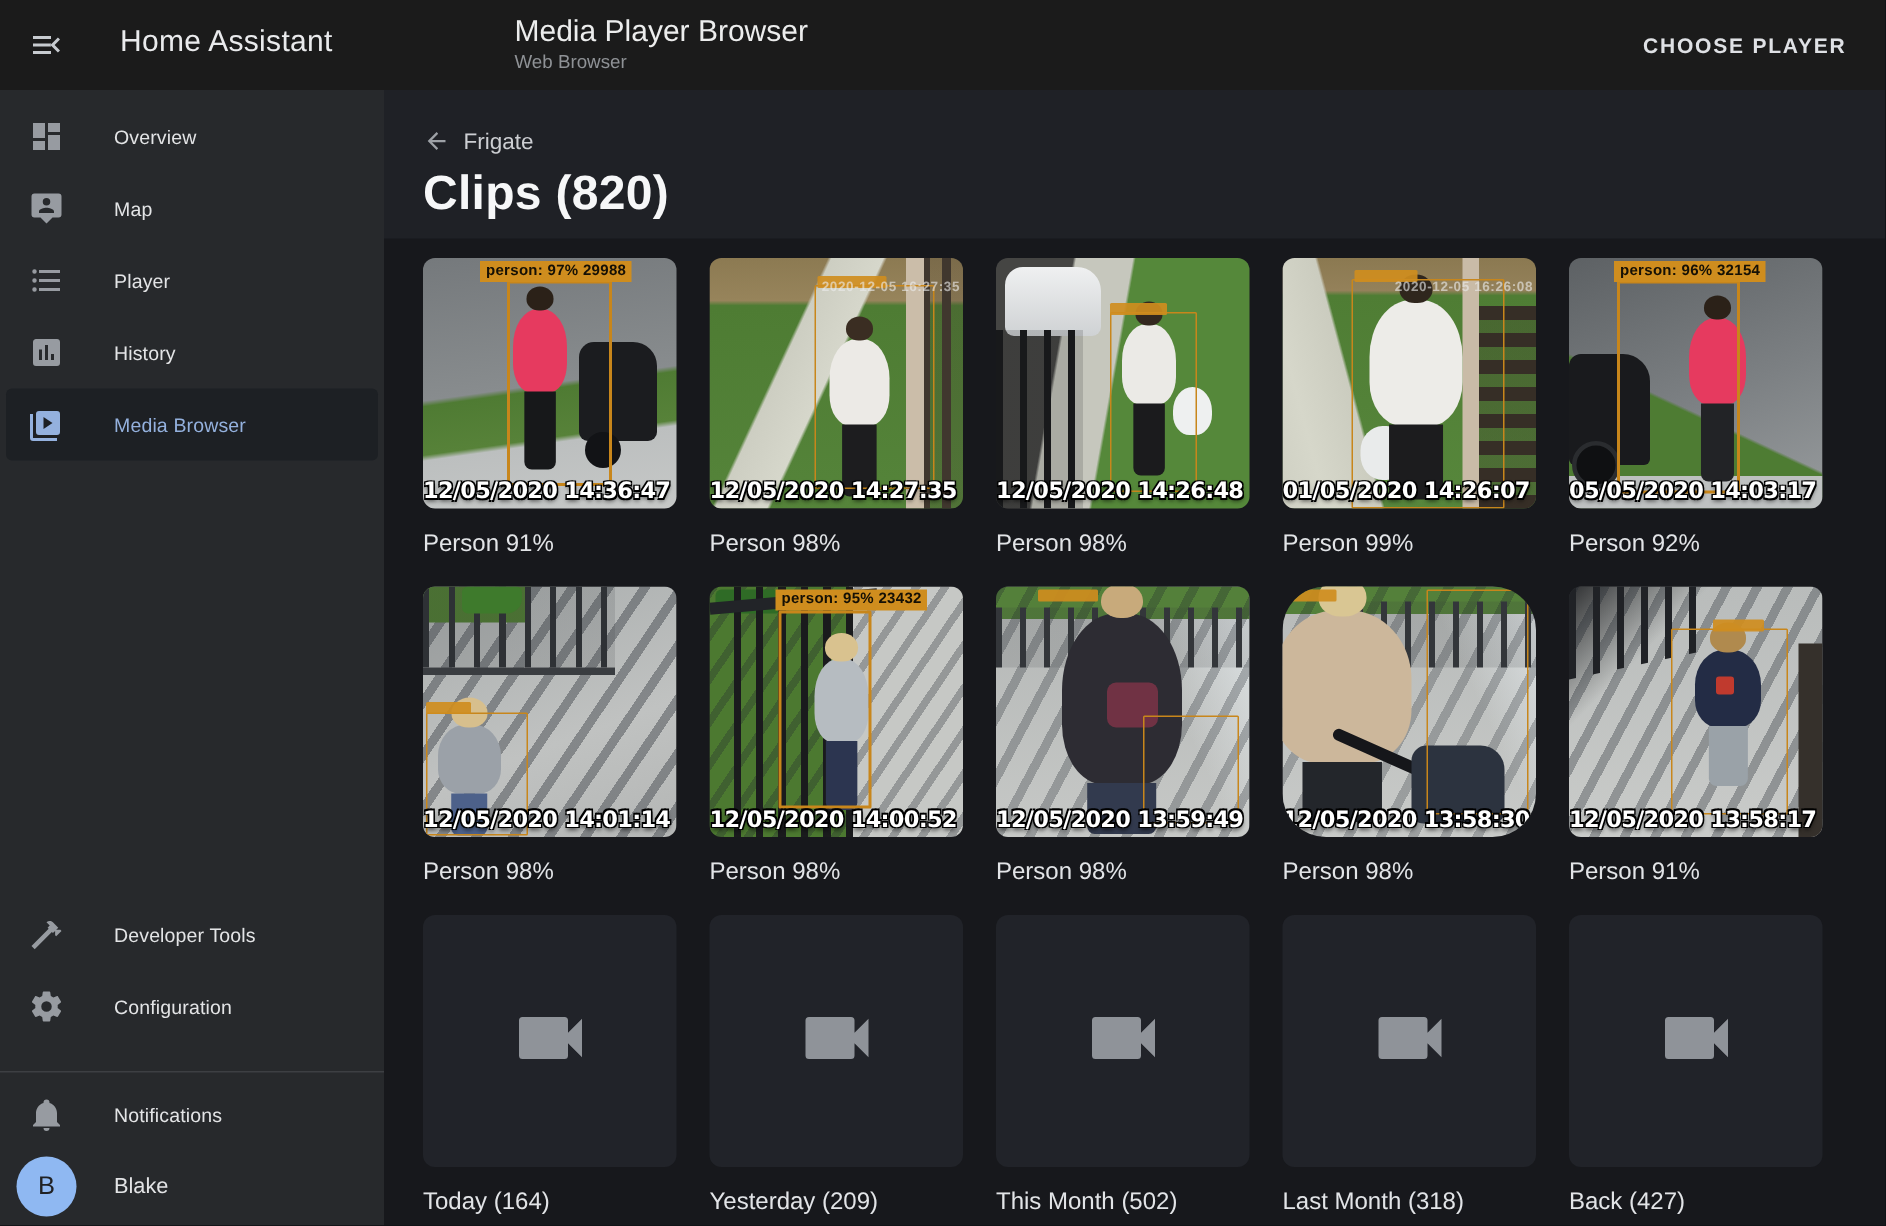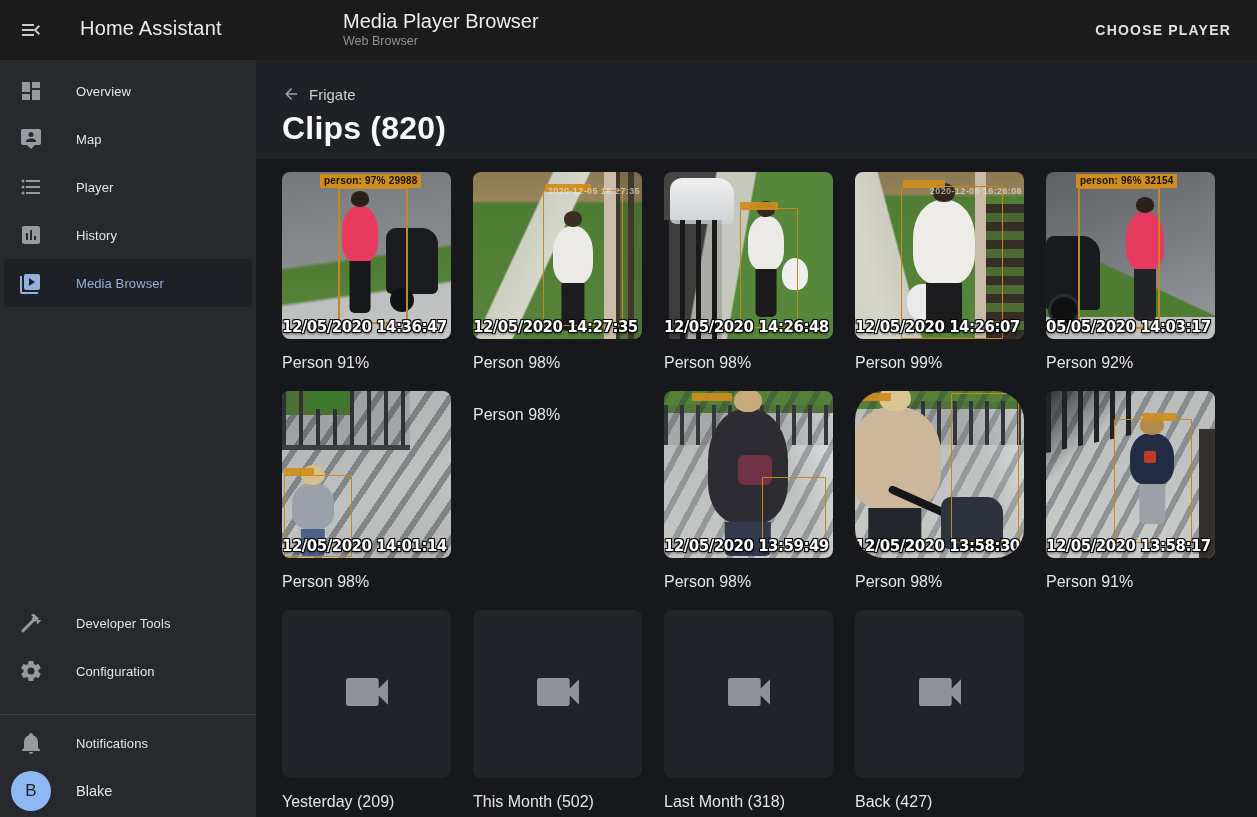--- a/index.html
+++ b/index.html
@@ -281,21 +281,21 @@
 
       <div class="cell">
         <div class="thumb s4 c4">
           <div class="prop p1"></div>
           <div class="prop p2"></div>
           <div class="prop p3"></div>
           <div class="fig"></div>
           <div class="bbox"></div>
           <div class="mini"></div>
           <div class="osd">2020-12-05 16:26:08</div>
-          <div class="ts">12/05/2020 14:26:07</div>
+          <div class="ts">01/05/2020 14:26:07</div>
         </div>
         <div class="cap">Person 99%</div>
       </div>
 
       <div class="cell">
         <div class="thumb s5 c5">
           <div class="prop p1"></div>
           <div class="fig"></div>
           <div class="bbox"></div>
           <div class="tag">person: 96% 32154</div>
@@ -311,20 +311,29 @@
           <div class="prop p3"></div>
           <div class="fig"></div>
           <div class="bbox"></div>
           <div class="mini"></div>
           <div class="ts">12/05/2020 14:01:14</div>
         </div>
         <div class="cap">Person 98%</div>
       </div>
 
       <div class="cell">
+        <div class="thumb s7 c7">
+          <div class="prop p3"></div>
+          <div class="prop p1"></div>
+          <div class="prop p2"></div>
+          <div class="fig"></div>
+          <div class="bbox"></div>
+          <div class="tag">person: 95% 23432</div>
+          <div class="ts">12/05/2020 14:00:52</div>
+        </div>
         <div class="cap">Person 98%</div>
       </div>
 
       <div class="cell">
         <div class="thumb s8 c8">
           <div class="prop p1"></div>
           <div class="fig"></div>
           <div class="prop p3"></div>
           <div class="bbox"></div>
           <div class="mini"></div>
@@ -351,53 +360,61 @@
           <div class="prop p1"></div>
           <div class="prop p2"></div>
           <div class="fig"></div>
           <div class="prop p3"></div>
           <div class="bbox"></div>
           <div class="mini"></div>
           <div class="ts">12/05/2020 13:58:17</div>
         </div>
         <div class="cap">Person 91%</div>
       </div>
-
 
       <div class="cell">
         <div class="fcard">
           <span><svg viewBox="0 0 24 24" width="56" height="56" fill="currentColor">
                 <path d="M17,10.5V7A1,1 0 0,0 16,6H4A1,1 0 0,0 3,7V17A1,1 0 0,0 4,18H16A1,1 0 0,0 17,17V13.5L21,17.5V6.5L17,10.5Z"></path>
               </svg></span>
         </div>
-        <div class="cap">Yesterday (209)</div>
+        <div class="cap">Today (164)</div>
       </div>
 
       <div class="cell">
         <div class="fcard">
           <span><svg viewBox="0 0 24 24" width="56" height="56" fill="currentColor">
                 <path d="M17,10.5V7A1,1 0 0,0 16,6H4A1,1 0 0,0 3,7V17A1,1 0 0,0 4,18H16A1,1 0 0,0 17,17V13.5L21,17.5V6.5L17,10.5Z"></path>
               </svg></span>
         </div>
-        <div class="cap">This Month (502)</div>
+        <div class="cap">Yesterday (209)</div>
       </div>
 
       <div class="cell">
         <div class="fcard">
           <span><svg viewBox="0 0 24 24" width="56" height="56" fill="currentColor">
                 <path d="M17,10.5V7A1,1 0 0,0 16,6H4A1,1 0 0,0 3,7V17A1,1 0 0,0 4,18H16A1,1 0 0,0 17,17V13.5L21,17.5V6.5L17,10.5Z"></path>
               </svg></span>
         </div>
-        <div class="cap">Last Month (318)</div>
+        <div class="cap">This Month (502)</div>
       </div>
 
       <div class="cell">
         <div class="fcard">
           <span><svg viewBox="0 0 24 24" width="56" height="56" fill="currentColor">
                 <path d="M17,10.5V7A1,1 0 0,0 16,6H4A1,1 0 0,0 3,7V17A1,1 0 0,0 4,18H16A1,1 0 0,0 17,17V13.5L21,17.5V6.5L17,10.5Z"></path>
               </svg></span>
         </div>
+        <div class="cap">Last Month (318)</div>
+      </div>
+
+      <div class="cell">
+        <div class="fcard">
+          <span><svg viewBox="0 0 24 24" width="56" height="56" fill="currentColor">
+                <path d="M17,10.5V7A1,1 0 0,0 16,6H4A1,1 0 0,0 3,7V17A1,1 0 0,0 4,18H16A1,1 0 0,0 17,17V13.5L21,17.5V6.5L17,10.5Z"></path>
+              </svg></span>
+        </div>
         <div class="cap">Back (427)</div>
       </div>
 
     </div>
   </main>
 </div>
 
 </body></html>

